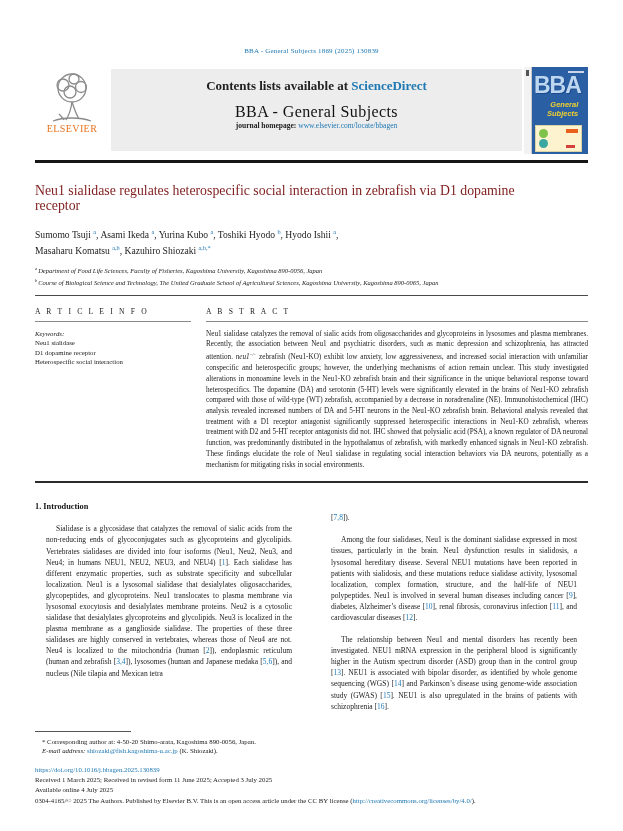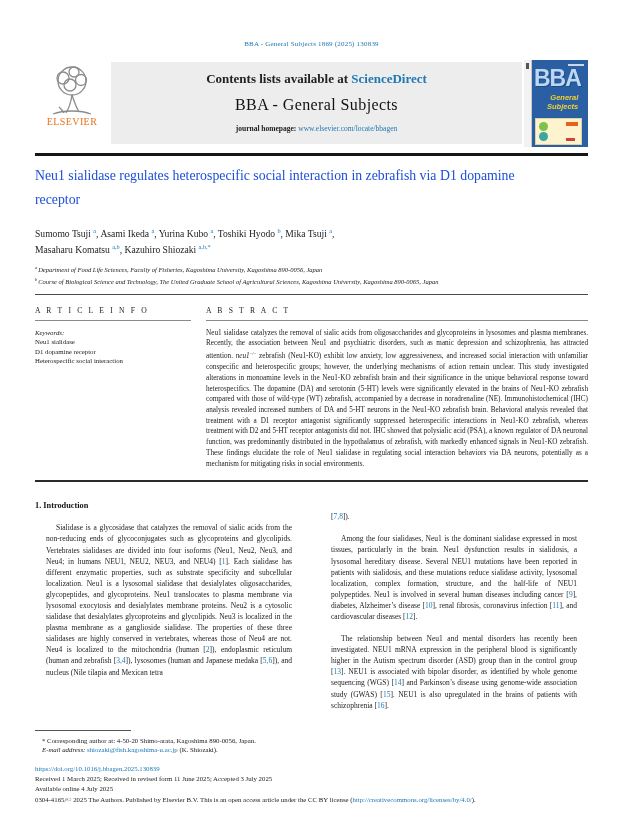--- a/index.html
+++ b/index.html
@@ -1,53 +1,53 @@
 <!DOCTYPE html>
 <html><head>
 <meta charset="utf-8">
 <style>
   html,body { margin:0; padding:0; background:#ffffff; }
   .page {
     position:relative; width:623px; height:831px; margin:0 auto;
-    background:#ffffff; box-sizing:border-box; padding:8px 35px;
+    background:#ffffff; box-sizing:border-box; padding:15px 35px;
     font-family:"Liberation Serif", serif; color:#1b1b1b; overflow:hidden;
   }
   .lnk { color:#2079b4; }
   .it { font-style:italic; }
   .sup { vertical-align:super; font-size:65%; color:#2079b4; }
   .supk { vertical-align:super; font-size:65%; }
 
   .top-citation { padding-top:32px; text-align:center; font-size:7px; color:#2079b4; letter-spacing:.2px; }
 
   .header-row { position:relative; margin-top:12px; height:88px; }
   .logo-box { position:absolute; left:0; top:2px; width:74px; height:84px; text-align:center; }
   .logo-box svg { display:block; margin:0 auto; }
   .elsevier-label { font-size:10px; color:#e9731e; letter-spacing:.4px; margin-top:-2px; }
   .gray-box { position:absolute; left:76px; right:66px; top:2px; height:82px; background:#ededed; text-align:center; }
   .contents-line { margin-top:9px; font-size:13px; font-weight:bold; color:#222; }
   .journal-name { margin-top:9px; font-size:16px; color:#111; letter-spacing:.4px; }
-  .homepage-line { margin-top:10px; font-size:7.5px; font-weight:bold; color:#222; }
+  .homepage-line { font-size:7.5px; font-weight:bold; color:#222; }
 
   .cover { position:absolute; right:0; top:0; width:64px; height:87px; background:#2b5fa3; overflow:hidden; }
   .cover-strip { position:absolute; left:0; top:0; width:7px; height:100%; background:#f2f2f2; border-right:1px solid #c9c9c9; }
   .cover-toptext { position:absolute; right:4px; top:4px; width:16px; height:2px; background:rgba(255,255,255,.75); }
   .cover-toptext2 { position:absolute; left:2px; top:3px; width:3px; height:6px; background:#555; }
   .cover-bba { position:absolute; left:10px; top:7px; font-family:"Liberation Sans",sans-serif; font-weight:bold; font-size:23px; line-height:1; color:#bdd7f0; letter-spacing:-1px; text-shadow:1px 1px 0 #1c4a8c; }
   .cover-sub { position:absolute; left:23px; top:33px; color:#f2d22e; font-family:"Liberation Sans",sans-serif; font-weight:bold; font-style:italic; font-size:7.5px; line-height:9px; text-align:right; }
   .cover-panel { position:absolute; left:11px; top:58px; width:45px; height:25px; background:#fdf4cf; border:1px solid #ddd3a2; }
   .cover-dot1 { position:absolute; left:3px; top:3px; width:9px; height:9px; border-radius:50%; background:#7ec24a; }
   .cover-dot2 { position:absolute; left:3px; top:13px; width:9px; height:9px; border-radius:50%; background:#3aa7a0; }
   .cover-bar1 { position:absolute; right:3px; top:3px; width:12px; height:4px; background:#e8601c; }
   .cover-bar2 { position:absolute; right:6px; bottom:3px; width:9px; height:3px; background:#d4403a; }
 
   .rule-heavy { margin-top:5px; height:3px; background:#161616; }
   .rule-thin { margin-top:8px; height:1px; background:#4a4a4a; }
   .rule-med { margin-top:11px; height:2px; background:#2b2b2b; }
 
-  .article-title { margin-top:8px; font-size:13.8px; line-height:24px; color:#1d4ed8; max-width:508px; }
+  .article-title { margin-top:20px; font-size:13.8px; line-height:15px; color:#7f1d1d; max-width:508px; }
   .authors { margin-top:12px; font-size:9.6px; line-height:13px; color:#222; }
   .affils { margin-top:7px; font-size:6.5px; line-height:9px; font-style:italic; color:#222; }
 
   .info-abstract { display:flex; margin-top:11px; gap:15px; }
   .col-info { width:156px; flex-shrink:0; }
   .col-abs { flex:1; }
   .col-head { font-size:7.6px; letter-spacing:2.2px; color:#222; padding-bottom:5px; border-bottom:1px solid #8a8a8a; }
   .kw-label { margin-top:7px; font-style:italic; font-size:6.8px; line-height:9.5px; }
   .kw { font-size:6.8px; line-height:9.5px; }
   .abs-text { margin-top:7px; font-size:7.2px; line-height:10.7px; text-align:justify; }
@@ -117,21 +117,21 @@
         <div class="cover-bar2"></div>
       </div>
     </div>
   </div>
 
   <div class="rule-heavy"></div>
 
   <div class="article-title">Neu1 sialidase regulates heterospecific social interaction in zebrafish via D1 dopamine receptor</div>
 
   <div class="authors">
-    <div><span>Sumomo Tsuji </span><span class="sup">a</span><span>, Asami Ikeda </span><span class="sup">a</span><span>, Yurina Kubo </span><span class="sup">a</span><span>, Toshiki Hyodo </span><span class="sup">b</span><span>, Mika Tsuji </span><span class="sup">a</span><span>,</span></div>
+    <div><span>Sumomo Tsuji </span><span class="sup">a</span><span>, Asami Ikeda </span><span class="sup">a</span><span>, Yurina Kubo </span><span class="sup">a</span><span>, Toshiki Hyodo </span><span class="sup">b</span><span>, Hyodo Ishii </span><span class="sup">a</span><span>,</span></div>
     <div><span>Masaharu Komatsu </span><span class="sup">a,b</span><span>, Kazuhiro Shiozaki </span><span class="sup">a,b,*</span></div>
   </div>
 
   <div class="affils">
     <div><span class="supk">a </span><span>Department of Food Life Sciences, Faculty of Fisheries, Kagoshima University, Kagoshima 890-0056, Japan</span></div>
     <div><span class="supk">b </span><span>Course of Biological Science and Technology, The United Graduate School of Agricultural Sciences, Kagoshima University, Kagoshima 890-0065, Japan</span></div>
   </div>
 
   <div class="rule-thin"></div>
 

